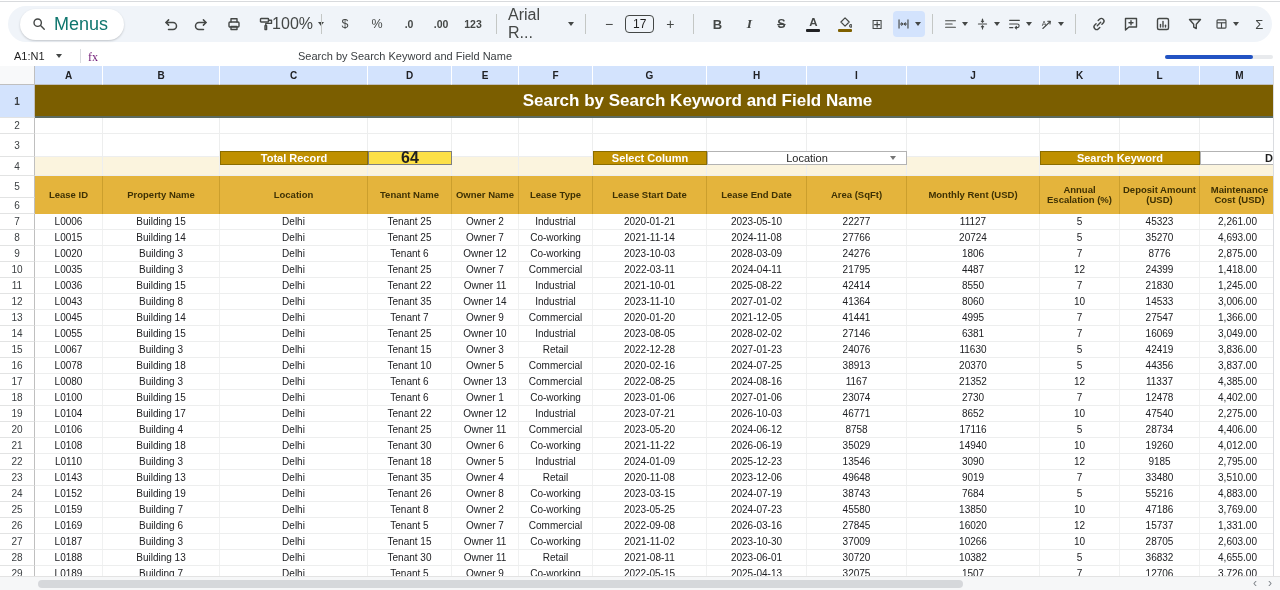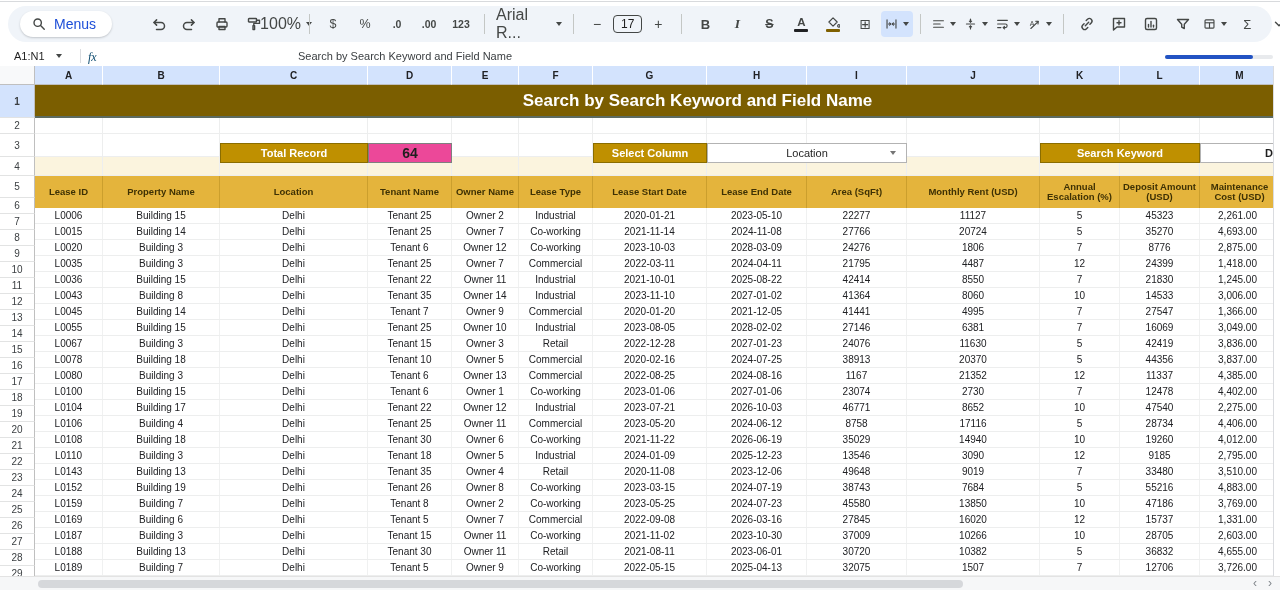--- a/index.html
+++ b/index.html
@@ -5,43 +5,43 @@
   html,body{margin:0;padding:0}
   body{width:1280px;height:590px;position:relative;overflow:hidden;background:#fff;
        font-family:"Liberation Sans","DejaVu Sans",sans-serif;color:#1f1f1f}
   .topline{position:absolute;top:1px;left:0;width:100%;height:1px;background:#d8dadd}
 
   
   .toolbar{position:absolute;top:6px;left:8px;right:8px;height:36px;background:#F0F4F9;
            border-radius:18px;display:flex;align-items:center;padding:0 12px;box-sizing:border-box}
   .pill{display:flex;align-items:center;gap:8px;background:#fff;border-radius:16px;
         padding:5px 16px 5px 12px;box-shadow:0 1px 2px rgba(60,64,67,.25);margin-right:30px;cursor:pointer}
-  .pill span{font-size:14px;color:#1d4ed8}
+  .pill span{font-size:18px;color:#0f766e}
   .tbtn{display:flex;align-items:center;justify-content:center;min-width:24px;height:26px;
         border-radius:4px;color:#444746;font-size:12.5px;padding:0 4px;gap:3px;cursor:pointer}
   .tbtn svg{display:block}
   .divider{width:1px;height:20px;background:#c4c7c5;margin:0 7px;flex:none}
   .caret{width:0;height:0;border-left:3.5px solid transparent;border-right:3.5px solid transparent;
          border-top:4px solid #444746;margin-left:2px}
   .txt12{font-size:16px}
   .bold{font-weight:bold;font-size:13px}
   .ital{font-style:italic;font-family:"Liberation Serif",serif;font-size:13.5px;font-weight:bold}
   .strike{text-decoration:line-through;font-size:12.5px;font-weight:600}
   .stack{display:flex;flex-direction:column;align-items:center;gap:1px;line-height:11px}
   .colorbar{width:14px;height:3px;border-radius:1px}
   .fontsize-box{border:1.3px solid #444746;border-radius:4px;padding:1px 7px;font-size:12px;color:#1f1f1f}
   .merge-active{background:#D3E3FD}
   .collapse{margin-left:auto}
 
   
   .formula{position:absolute;top:46px;left:0;right:0;height:20px;background:#fff;border-bottom:1px solid #e3e6ea}
   .namebox{position:absolute;left:0;top:0;width:78px;height:20px;display:flex;align-items:center;
            padding-left:14px;gap:9px;font-size:11px;font-weight:500;box-sizing:border-box;cursor:pointer}
-  .fx{position:absolute;left:88px;top:4px;font-family:"Liberation Serif",serif;font-style:italic;
-      font-size:12px;color:#0c4a6e}
+  .fx{position:absolute;left:88px;top:4px;font-family:"Liberation Serif",serif;
+      font-size:12px;color:#701a75}
   .fvalue{position:absolute;left:298px;top:0;height:19px;display:flex;align-items:center;font-size:11px;color:#3c4043}
   .progress{position:absolute;left:1165px;top:9px;width:108px;height:4px;background:#E8EAED;border-radius:2px}
   .progress .pfill{width:88px;height:4px;border-radius:2px}
 
   
   .grid{position:absolute;top:66px;left:0;width:1280px;height:524px;background:#fff}
   .corner{position:absolute;left:0;top:0;width:35px;height:19px;background:#F8F9FA;
           border-right:1px solid #bfbfbf;border-bottom:1px solid #bfbfbf;box-sizing:border-box}
   .col-letters{position:absolute;left:35px;top:0;height:19px;display:flex}
   .colhdr{height:19px;background:#D3E3FD;display:flex;align-items:center;justify-content:center;
@@ -67,36 +67,36 @@
 
   .sheet{position:absolute;left:35px;top:19px;width:1245px}
   .title-row{height:33px;border-bottom:2px solid #5c6b60;box-sizing:border-box;overflow:hidden;
              display:flex;align-items:center}
   .title-text{width:1325px;flex:none;text-align:center;color:#fff;font-weight:bold;font-size:17px}
   .sheet-row{display:flex;border-bottom:1px solid #EDEEEE;box-sizing:border-box}
   .sheet-row i{display:block;height:100%;border-right:1px solid #EDEEEE;box-sizing:border-box}
   .row2{height:16px}
   .row3{height:23px}
   .row4{height:19px;background:#FBF4DE}
-  .thead{display:flex;height:32px}
+  .thead{display:flex;height:38px}
   .th{background:#E4B43C;color:#3E3104;font-weight:bold;font-size:9.5px;line-height:10px;
       display:flex;align-items:center;justify-content:center;text-align:center;
       border-right:1px solid rgba(128,96,0,.25);box-sizing:border-box;padding:0 2px}
   .trow{display:flex;height:16px;border-bottom:1px solid #EDEEEE;box-sizing:border-box;background:#fff}
   .td{font-size:10px;color:#202124;display:flex;align-items:center;justify-content:center;
       border-right:1px solid #F0F1F1;box-sizing:border-box;white-space:nowrap;overflow:hidden}
   .td.right{justify-content:flex-end;padding-right:22px}
 
   
   .controls{position:absolute;left:0;top:0;width:100%;height:0}
-  .ctl{position:absolute;top:58px;height:20px;display:flex;align-items:center;justify-content:center;
+  .ctl{position:absolute;top:66px;height:14px;display:flex;align-items:center;justify-content:center;
        font-size:11px;box-sizing:border-box}
   .ctl.gold{color:#fff;font-weight:bold;border:1px solid #8a6d00}
   .total-label{left:185px;width:148px}
-  .total-value{left:333px;width:84px;background:#ec4899;border:1px solid #7f7f7f;font-weight:bold;font-size:14px;color:#1f1f1f}
+  .total-value{left:333px;width:84px;background:#fde047;border:1px solid #7f7f7f;font-weight:bold;font-size:16px;color:#1f1f1f}
   .select-label{left:558px;width:114px}
   .select-value{left:672px;width:200px;background:#fff;border:1px solid #b3b3b3;font-weight:500;color:#1f1f1f;cursor:pointer}
   .select-value .caret{position:absolute;right:10px;border-top-color:#757575}
   .search-label{left:1005px;width:160px}
   .search-value{left:1165px;width:80px;background:#fff;border:1px solid #b3b3b3;border-right:none;
                 font-weight:bold;color:#1f1f1f;justify-content:flex-end;padding-right:1px}
 
   
   .vscroll{position:absolute;left:1273px;top:0;width:7px;height:510px;background:#fff;
            border-left:1px solid #dadce0;box-sizing:border-box}

